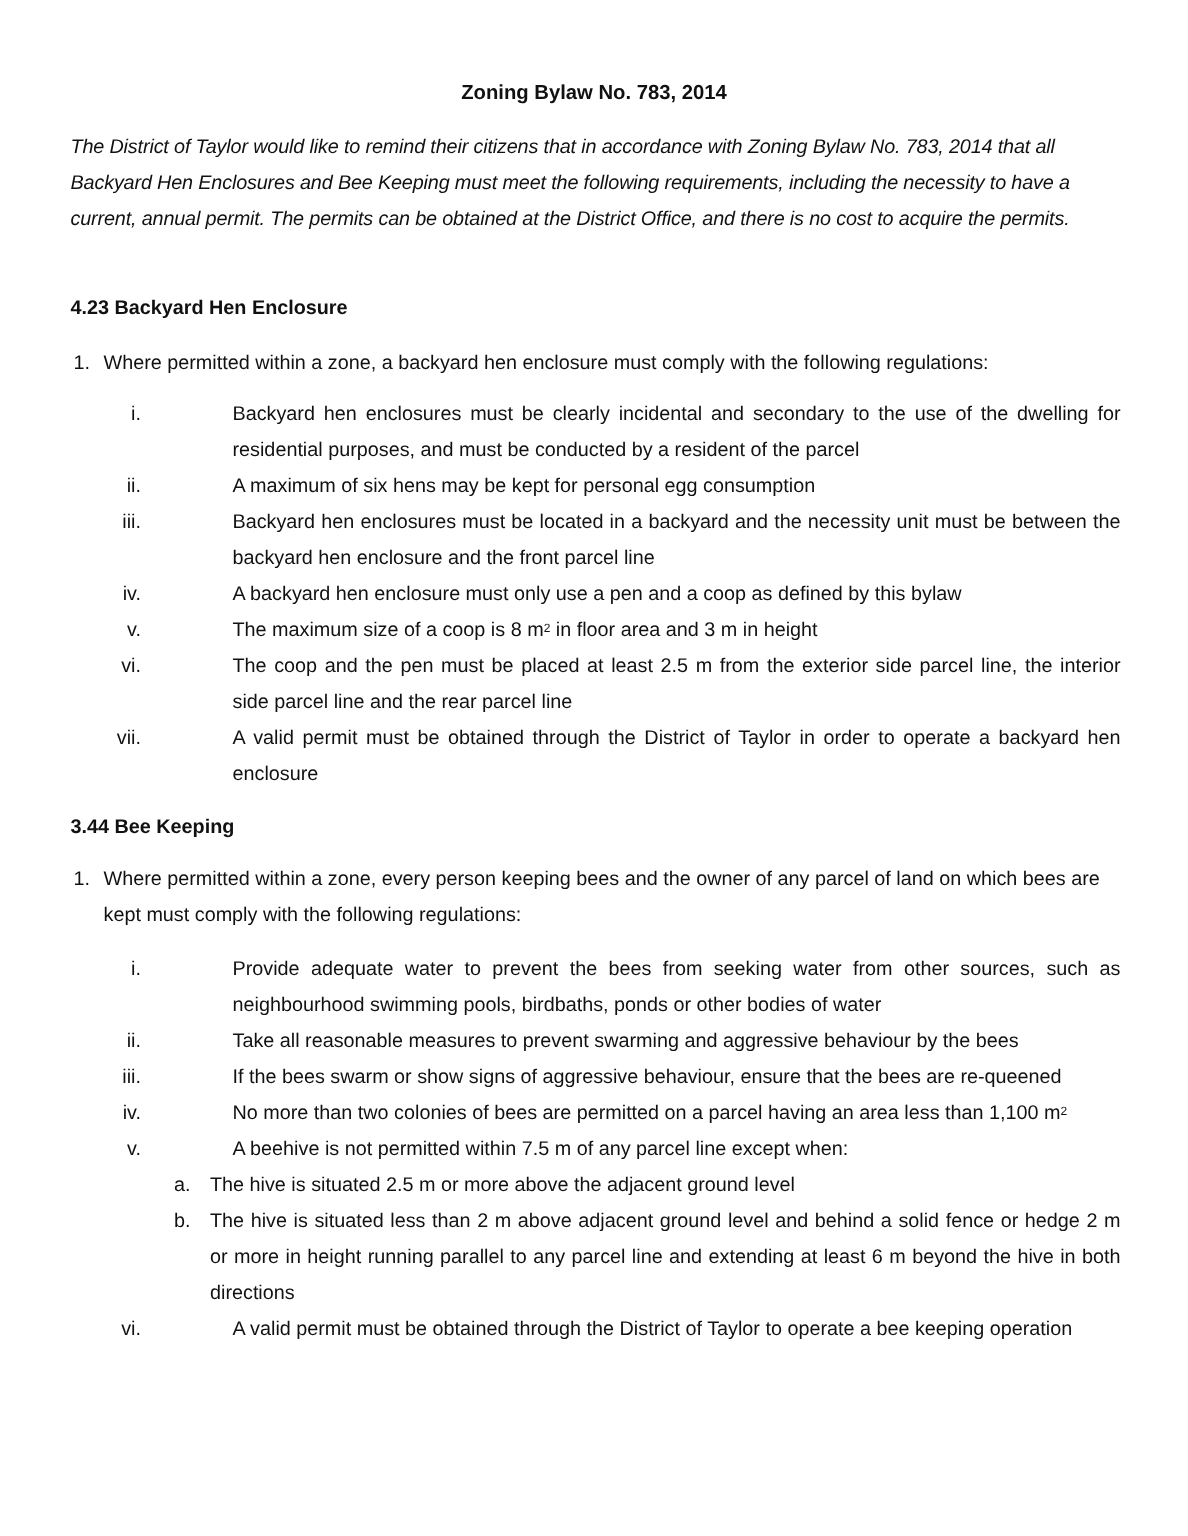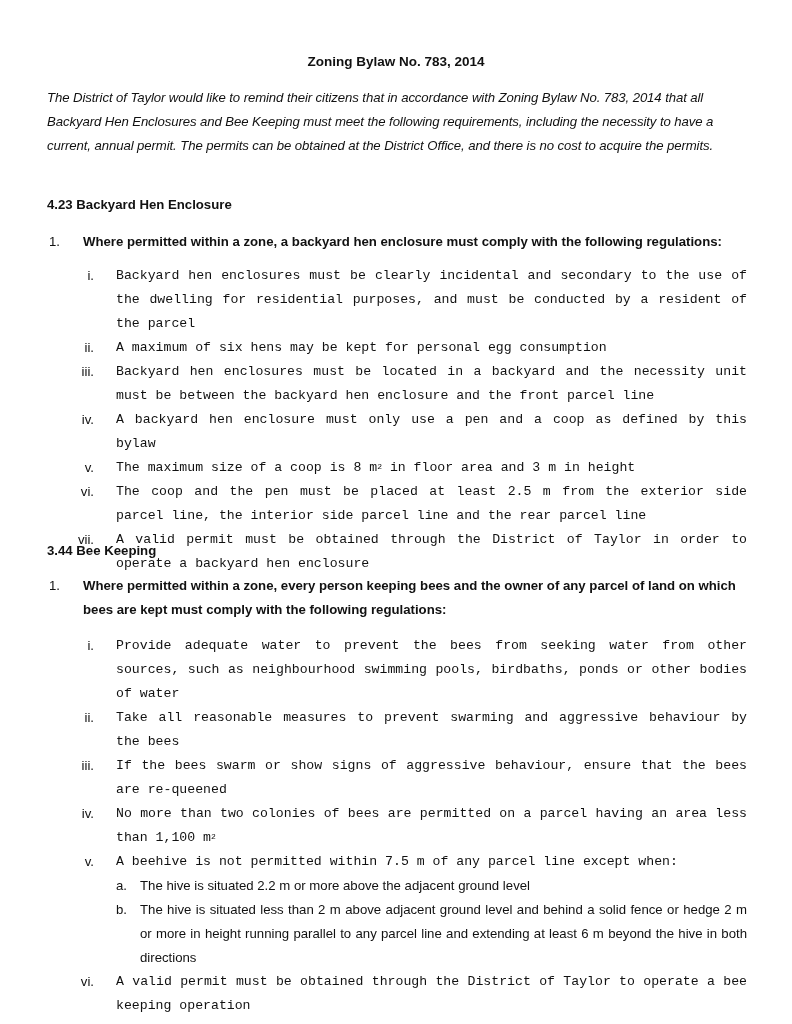--- a/index.html
+++ b/index.html
@@ -17,27 +17,27 @@
     }
     .intro {
       position: absolute; top: 82px; left: 47px; width: 700px;
       line-height: 24px; letter-spacing: -0.1px; font-style: italic;
     }
     .heading {
       position: absolute; left: 47px; font-weight: bold; font-size: 13.2px; text-align: center;
     }
     .lvl1 { position: absolute; left: 47px; width: 700px; line-height: 24px; }
     .lvl1 .num { position: absolute; left: 2px; top: 0; }
-    .lvl1 .txt { display: block; margin-left: 36px; font-weight: bold; }
+    .lvl1 .txt { display: block; margin-left: 22px; }
     .list { position: absolute; left: 47px; width: 700px; margin: 0; padding: 0; list-style: none; }
     .list li { position: relative; line-height: 24px; }
     .list .rn {
       position: absolute; left: 0; width: 47px; text-align: right; top: 0;
     }
-    .list .rt { display: block; margin-left: 69px; text-align: justify; font-family: Liberation Mono, monospace; }
+    .list .rt { display: block; margin-left: 108px; text-align: justify; }
     .sub { margin: 0; padding: 0; list-style: none; }
     .sub li { position: relative; line-height: 24px; }
     .sub .an { position: absolute; left: 69px; top: 0; }
     .sub .at { display: block; margin-left: 93px; text-align: justify; }
     sup { font-size: 8px; vertical-align: top; position: relative; top: -1px; }
   </style>
 </head>
 <body>
 
 <div class="page">
@@ -107,21 +107,21 @@
     <li>
       <span class="rn">iv.</span>
       <span class="rt"><span>No more than two colonies of bees are permitted on a parcel having an area less than 1,100 m</span><sup>2</sup></span>
     </li>
     <li>
       <span class="rn">v.</span>
       <span class="rt">A beehive is not permitted within 7.5 m of any parcel line except when:</span>
       <ul class="sub">
         <li>
           <span class="an">a.</span>
-          <span class="at">The hive is situated 2.2 m or more above the adjacent ground level</span>
+          <span class="at">The hive is situated 2.5 m or more above the adjacent ground level</span>
         </li>
         <li>
           <span class="an">b.</span>
           <span class="at">The hive is situated less than 2 m above adjacent ground level and behind a solid fence or hedge 2 m or more in height running parallel to any parcel line and extending at least 6 m beyond the hive in both directions</span>
         </li>
       </ul>
     </li>
     <li>
       <span class="rn">vi.</span>
       <span class="rt">A valid permit must be obtained through the District of Taylor to operate a bee keeping operation</span>

